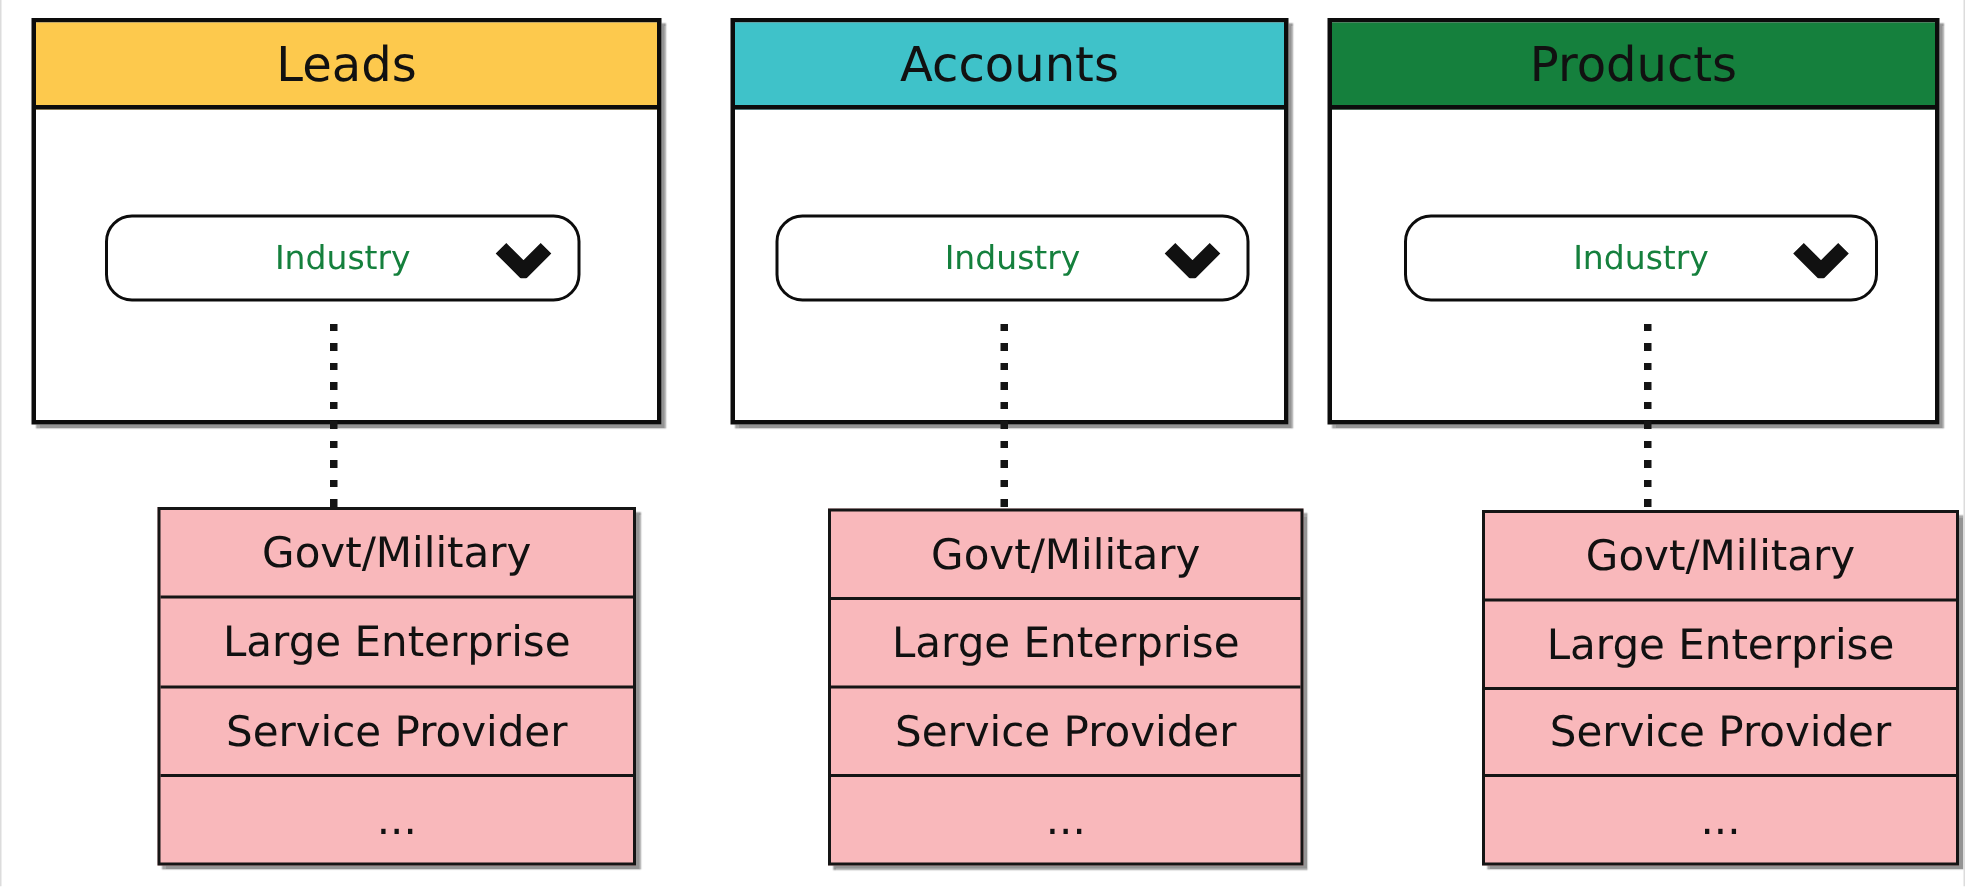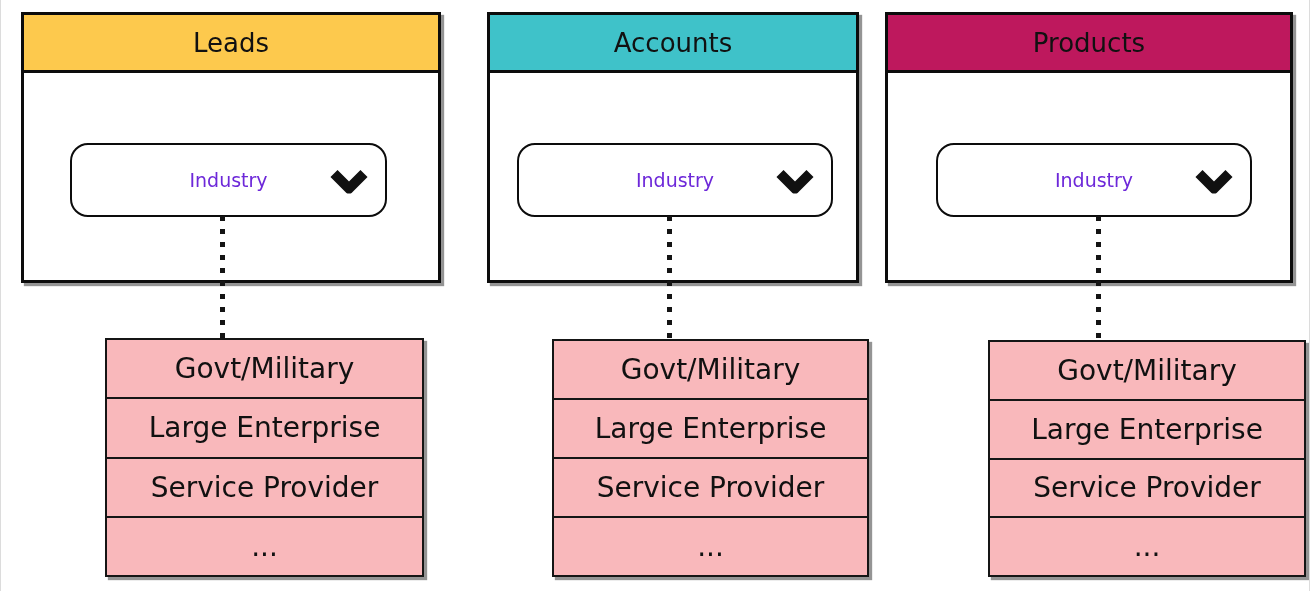--- a/index.html
+++ b/index.html
@@ -33,43 +33,43 @@
   .p0 { left: 20px;  width: 420px; }
   .p1 { left: 486px; width: 372px; }
   .p2 { left: 884px; width: 408px; }
 
   .panel-header {
     height: 58px;
     border-bottom: 3px solid #0c0c0c;
     display: flex;
     align-items: center;
     justify-content: center;
-    font-size: 26px;
+    font-size: 32px;
     box-sizing: border-box;
   }
   .panel-body {
     position: relative;
     width: 100%;
     height: calc(100% - 58px);
   }
 
   
   .dropdown {
     position: absolute;
     top: 70px;
-    height: 74px;
+    height: 58px;
     background: #ffffff;
     border: 2.5px solid #0c0c0c;
     border-radius: 18px;
     display: flex;
     align-items: center;
     justify-content: center;
     font-family: inherit;
-    font-size: 19px;
-    color: #6d28d9;
+    font-size: 22px;
+    color: #15803d;
     padding: 0;
     cursor: pointer;
     box-sizing: border-box;
   }
   .p0 .dropdown { left: 46px; width: 317px; }
   .p1 .dropdown { left: 27px; width: 316px; }
   .p2 .dropdown { left: 48px; width: 316px; }
 
   .dd-label { flex: 0 0 auto; }
   .chev {
@@ -154,21 +154,21 @@
         <span class="chev">
           <svg width="40" height="27" viewBox="0 0 40 27">
             <path d="M5 7 L20 22 L35 7" fill="none" stroke="#111111" stroke-width="10" stroke-linejoin="miter" stroke-linecap="butt"></path>
           </svg>
         </span>
       </button>
     </div>
   </div>
 
   <div class="panel p2">
-    <div class="panel-header" style="background: #be185d;">
+    <div class="panel-header" style="background: #15803d;">
       <span>Products</span>
     </div>
     <div class="panel-body">
       <button class="dropdown">
         <span class="dd-label">Industry</span>
         <span class="chev">
           <svg width="40" height="27" viewBox="0 0 40 27">
             <path d="M5 7 L20 22 L35 7" fill="none" stroke="#111111" stroke-width="10" stroke-linejoin="miter" stroke-linecap="butt"></path>
           </svg>
         </span>

